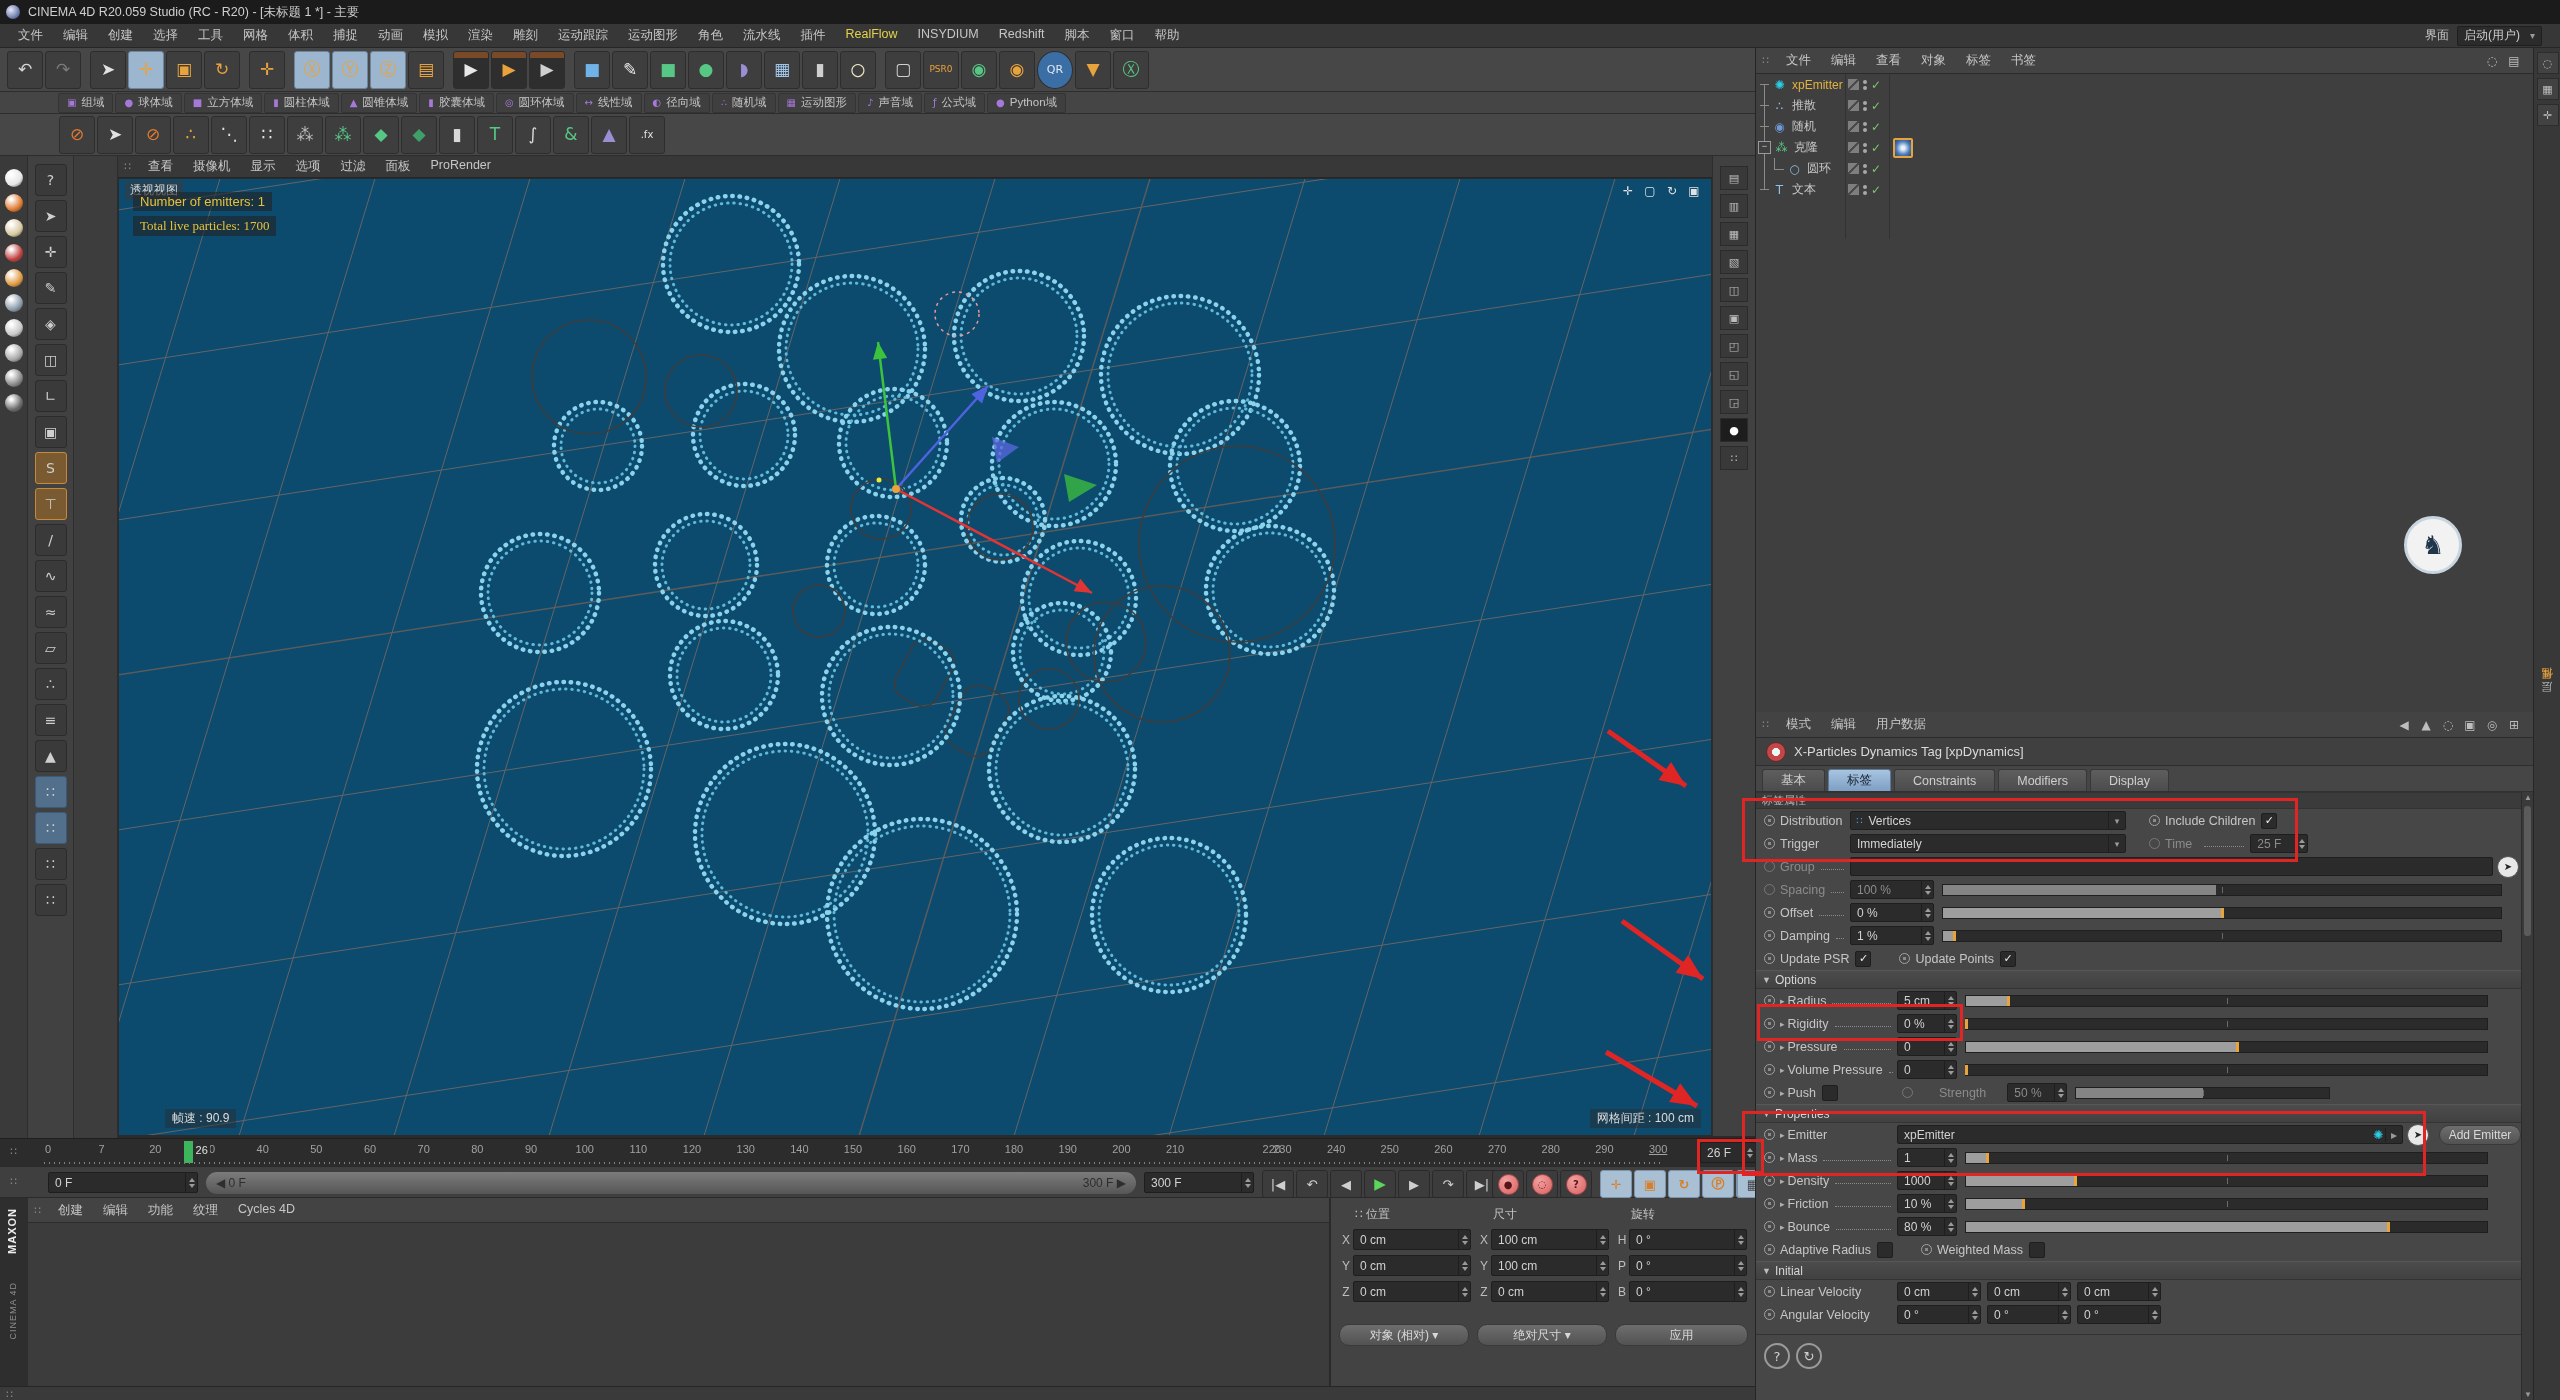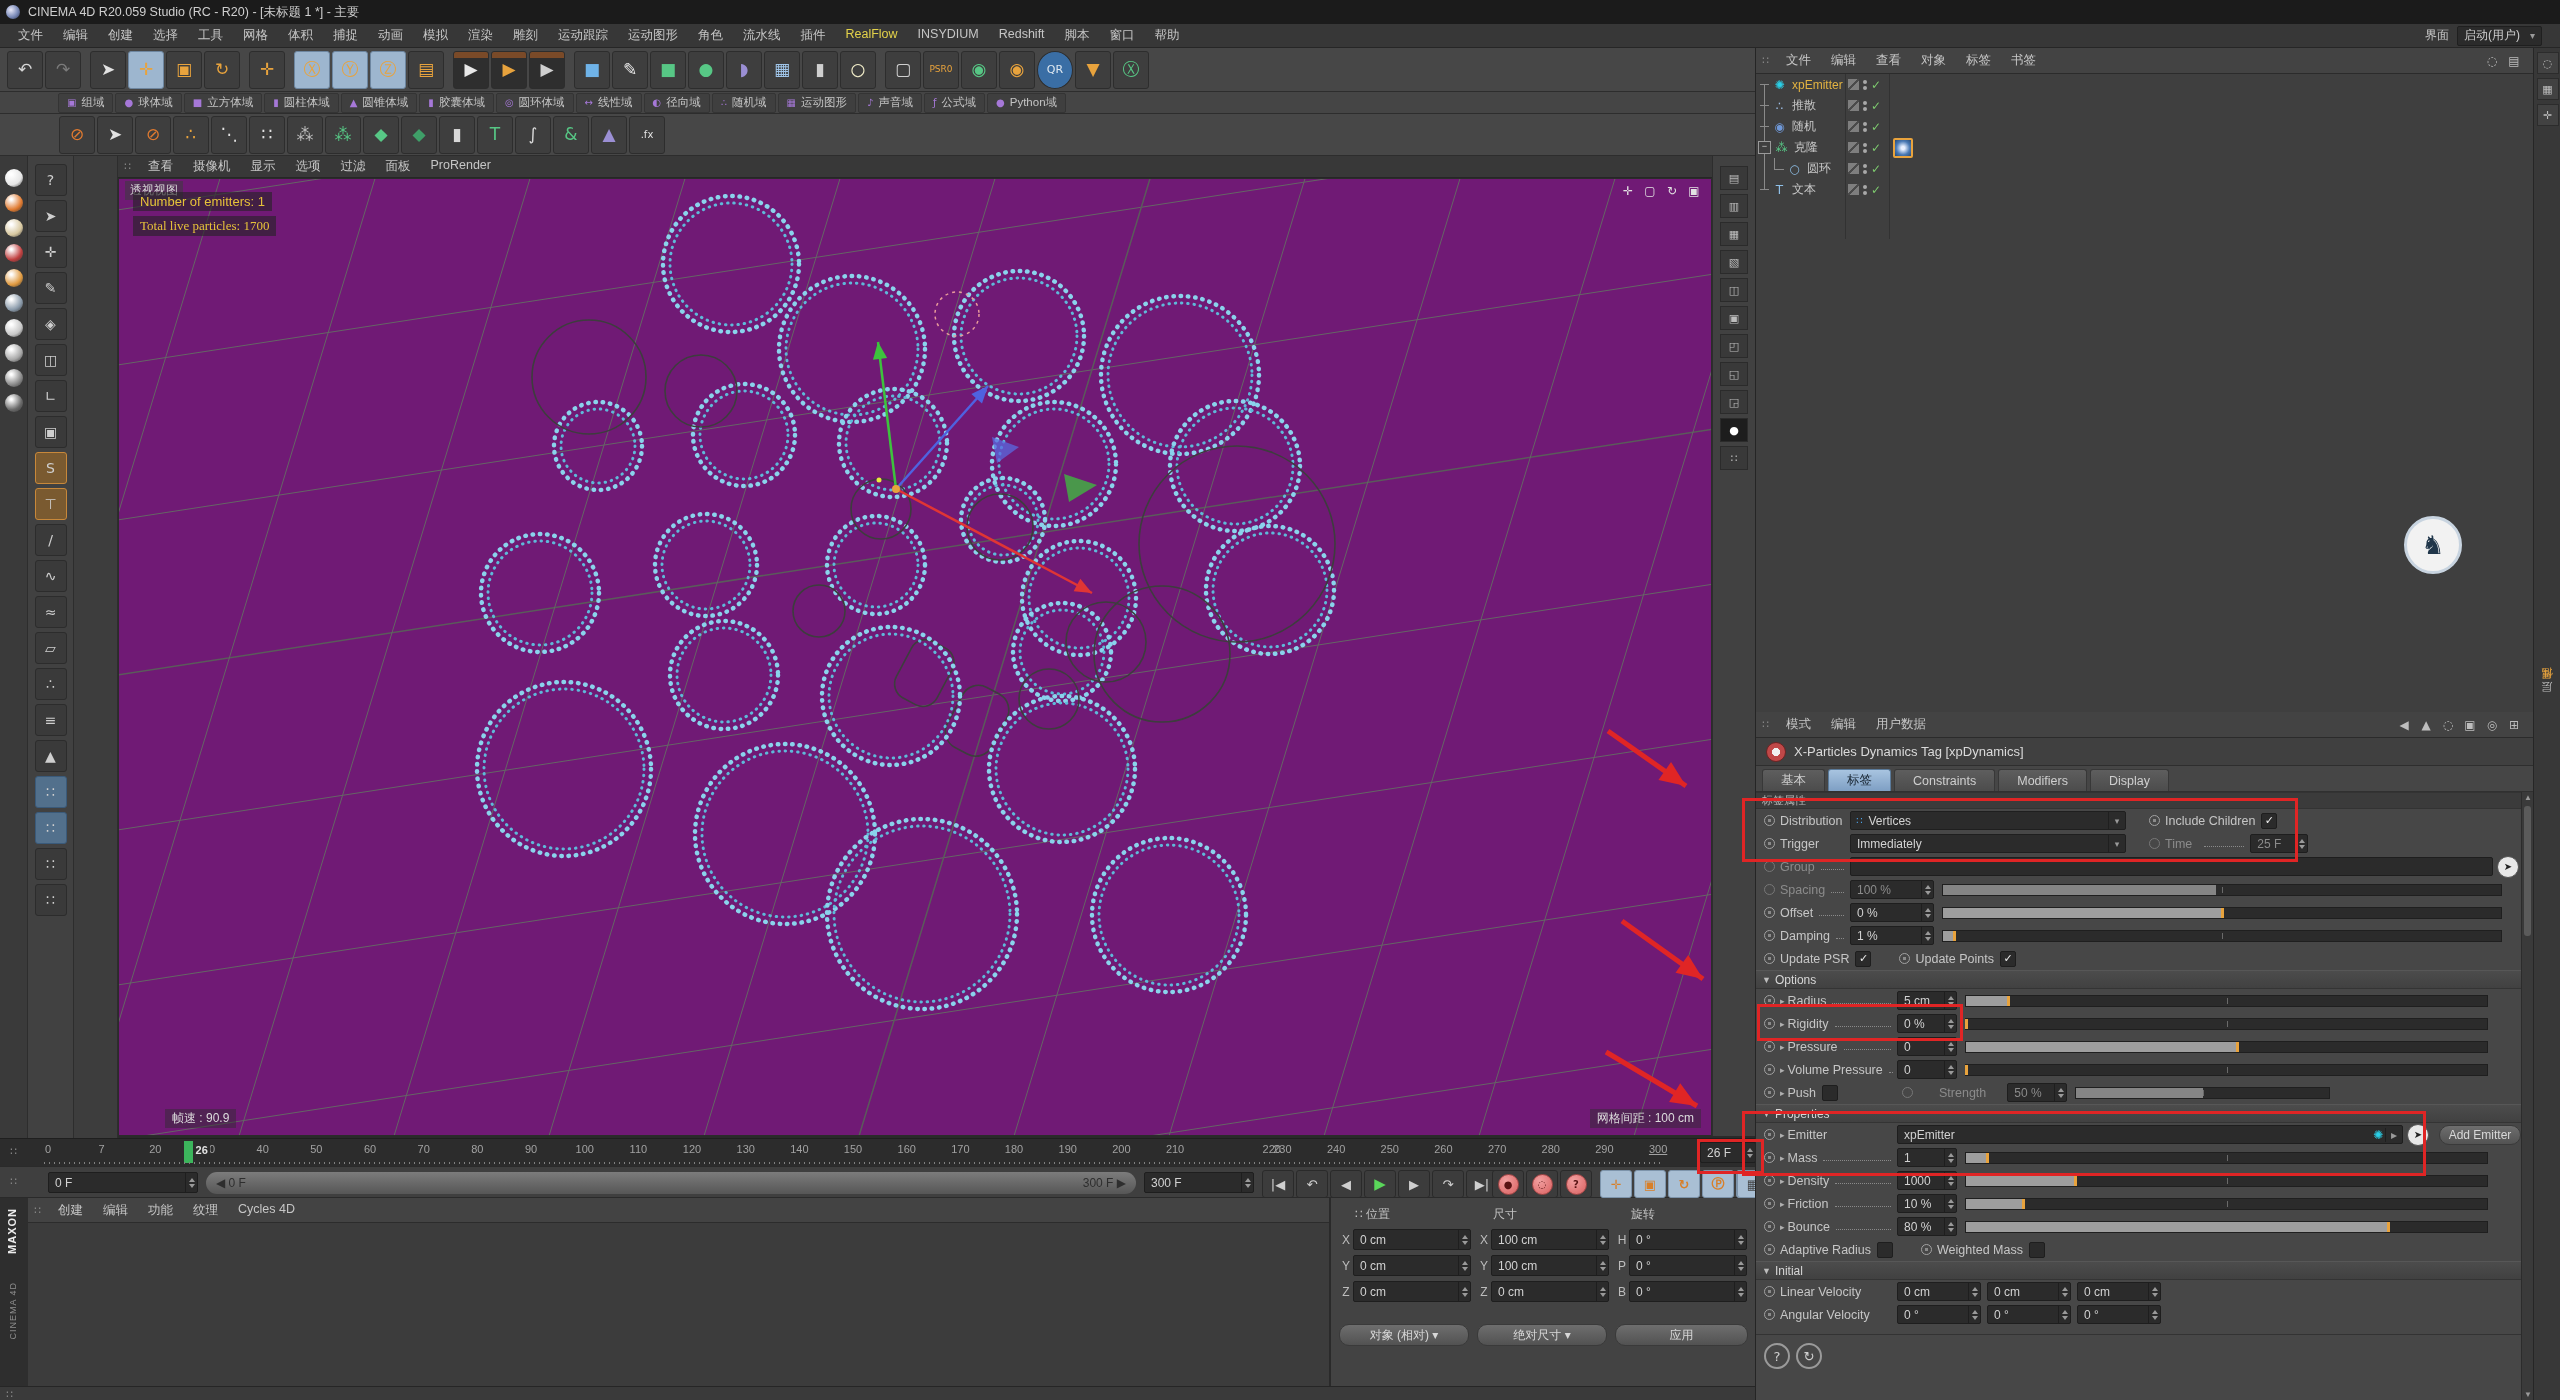--- a/index.html
+++ b/index.html
@@ -33,21 +33,21 @@
   .lsi{width:18px;height:18px;border-radius:50%;margin:7px auto;}
   #left-palette{position:absolute;left:28px;top:156px;width:46px;height:984px;background:#414141;border-right:1px solid #2d2d2d;box-sizing:border-box;padding-top:4px;}
   .lpt{width:30px;height:30px;margin:4px auto;background:#3a3a3a;border:1px solid #2c2c2c;border-radius:3px;display:flex;align-items:center;justify-content:center;}
   .lpt .tg{font-size:14px;}
   .lpt.hlo{background:#7a5a30;border-color:#c8883a;}
   .lpt.hlb{background:#52708c;border-color:#3a5a7a;}
   #left-gap{position:absolute;left:74px;top:156px;width:44px;height:984px;background:#3d3d3d;border-right:1px solid #2d2d2d;box-sizing:border-box;}
   
   #vp-menu{position:absolute;left:118px;top:156px;width:1594px;height:22px;background:#383838;border-bottom:1px solid #262626;display:flex;align-items:center;box-sizing:border-box;}
   .grip{color:#8a8a8a;font-size:11px;letter-spacing:1px;padding:0 6px;font-family:"DejaVu Sans",sans-serif;}
-  #viewport{position:absolute;left:118px;top:178px;width:1594px;height:958px;background:#701a75;overflow:hidden;border:1px solid #2b2b2b;box-sizing:border-box;}
+  #viewport{position:absolute;left:118px;top:178px;width:1594px;height:958px;background:#0c4a6e;overflow:hidden;border:1px solid #2b2b2b;box-sizing:border-box;}
   #vp-svg{position:absolute;left:0;top:0;}
   .vlabel{position:absolute;left:6px;top:2px;font-size:12px;color:#d6d6d6;background:rgba(60,60,60,.55);padding:1px 5px;}
   .hudline{position:absolute;background:rgba(35,35,35,.6);color:#e6c23a;font-size:13px;padding:2px 7px;white-space:nowrap;}
   .vchip{position:absolute;background:rgba(45,45,45,.45);color:#dcdcdc;font-size:12px;padding:1px 7px;}
   #vp-viewicons{position:absolute;right:6px;top:3px;display:flex;}
   #vp-viewicons span{width:22px;height:18px;display:flex;align-items:center;justify-content:center;color:#e2e2e2;font-size:12px;font-family:"DejaVu Sans",sans-serif;}
   #vp-strip{position:absolute;left:1712px;top:156px;width:43px;height:980px;background:#414141;border-left:1px solid #2d2d2d;box-sizing:border-box;padding-top:6px;}
   .vst{width:26px;height:22px;margin:4px auto;background:#393939;border:1px solid #2b2b2b;display:flex;align-items:center;justify-content:center;color:#bdbdbd;font-size:11px;font-family:"DejaVu Sans",sans-serif;}
   .vst.dark{background:#1d1d1d;color:#fff;}
   
@@ -651,21 +651,21 @@
         <span class="tick" style="left: 1282.41px;">230</span>
         <span class="tick" style="left: 1336.08px;">240</span>
         <span class="tick" style="left: 1389.75px;">250</span>
         <span class="tick" style="left: 1443.42px;">260</span>
         <span class="tick" style="left: 1497.09px;">270</span>
         <span class="tick" style="left: 1550.76px;">280</span>
         <span class="tick" style="left: 1604.43px;">290</span>
         <span class="tick" style="left: 1658.1px; text-decoration: underline;">300</span>
       </div>
     <div id="playhead" style="left: 183.542px;"></div>
-    <span id="playhead-label" style="left: 193.542px; font-weight: bold;">26</span>
+    <span id="playhead-label" style="left: 193.542px;">26</span>
     <div id="cur-frame" class="nf">
       <span class="nv">26 F</span>
       <span class="spin">
           <i class="up"></i>
           <i class="dn"></i>
         </span>
     </div>
   </div>
 
   <div id="rangebar">

